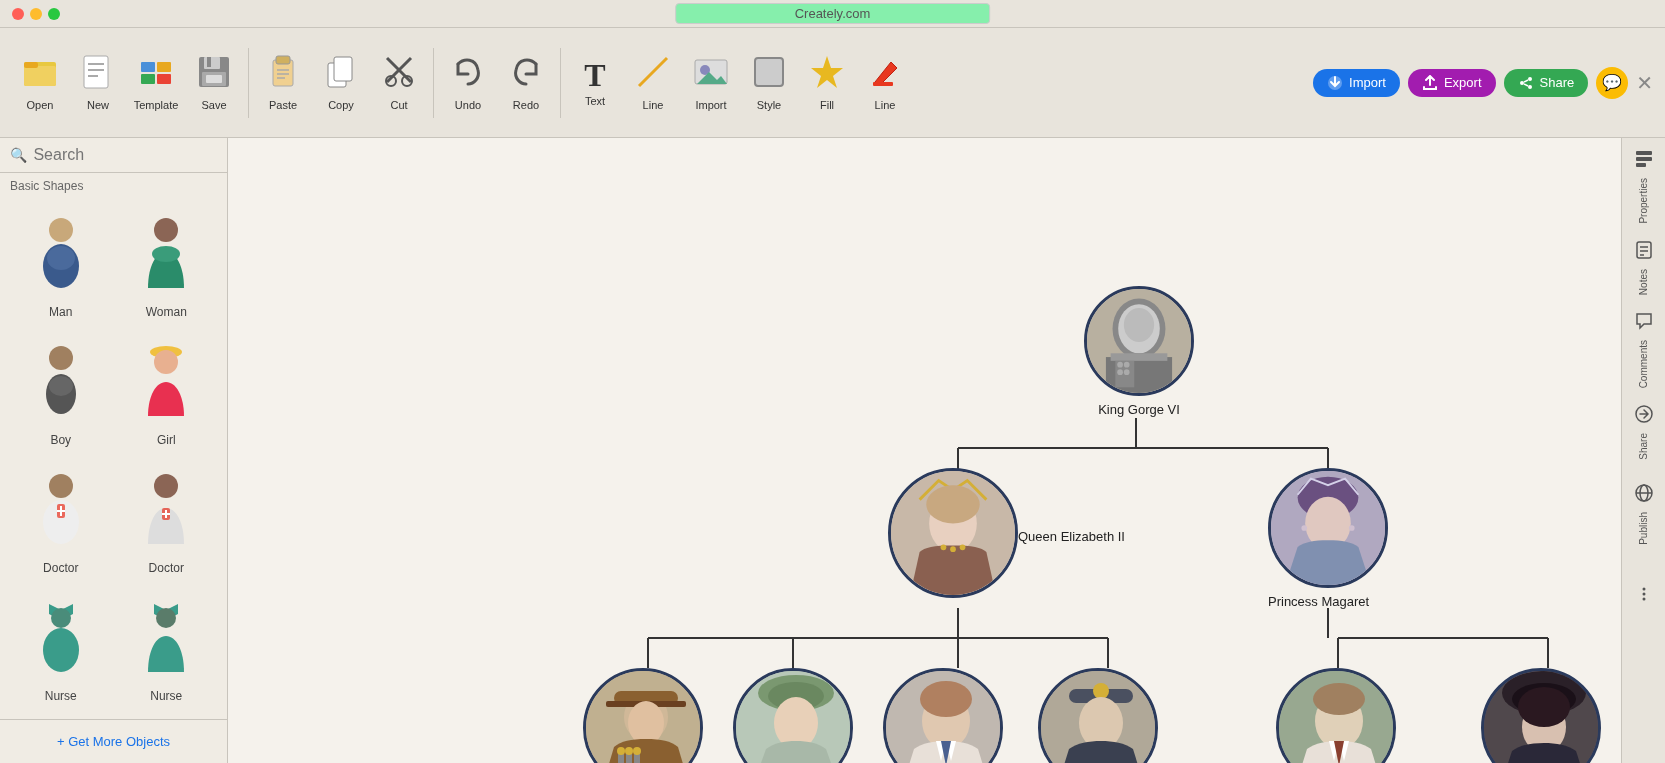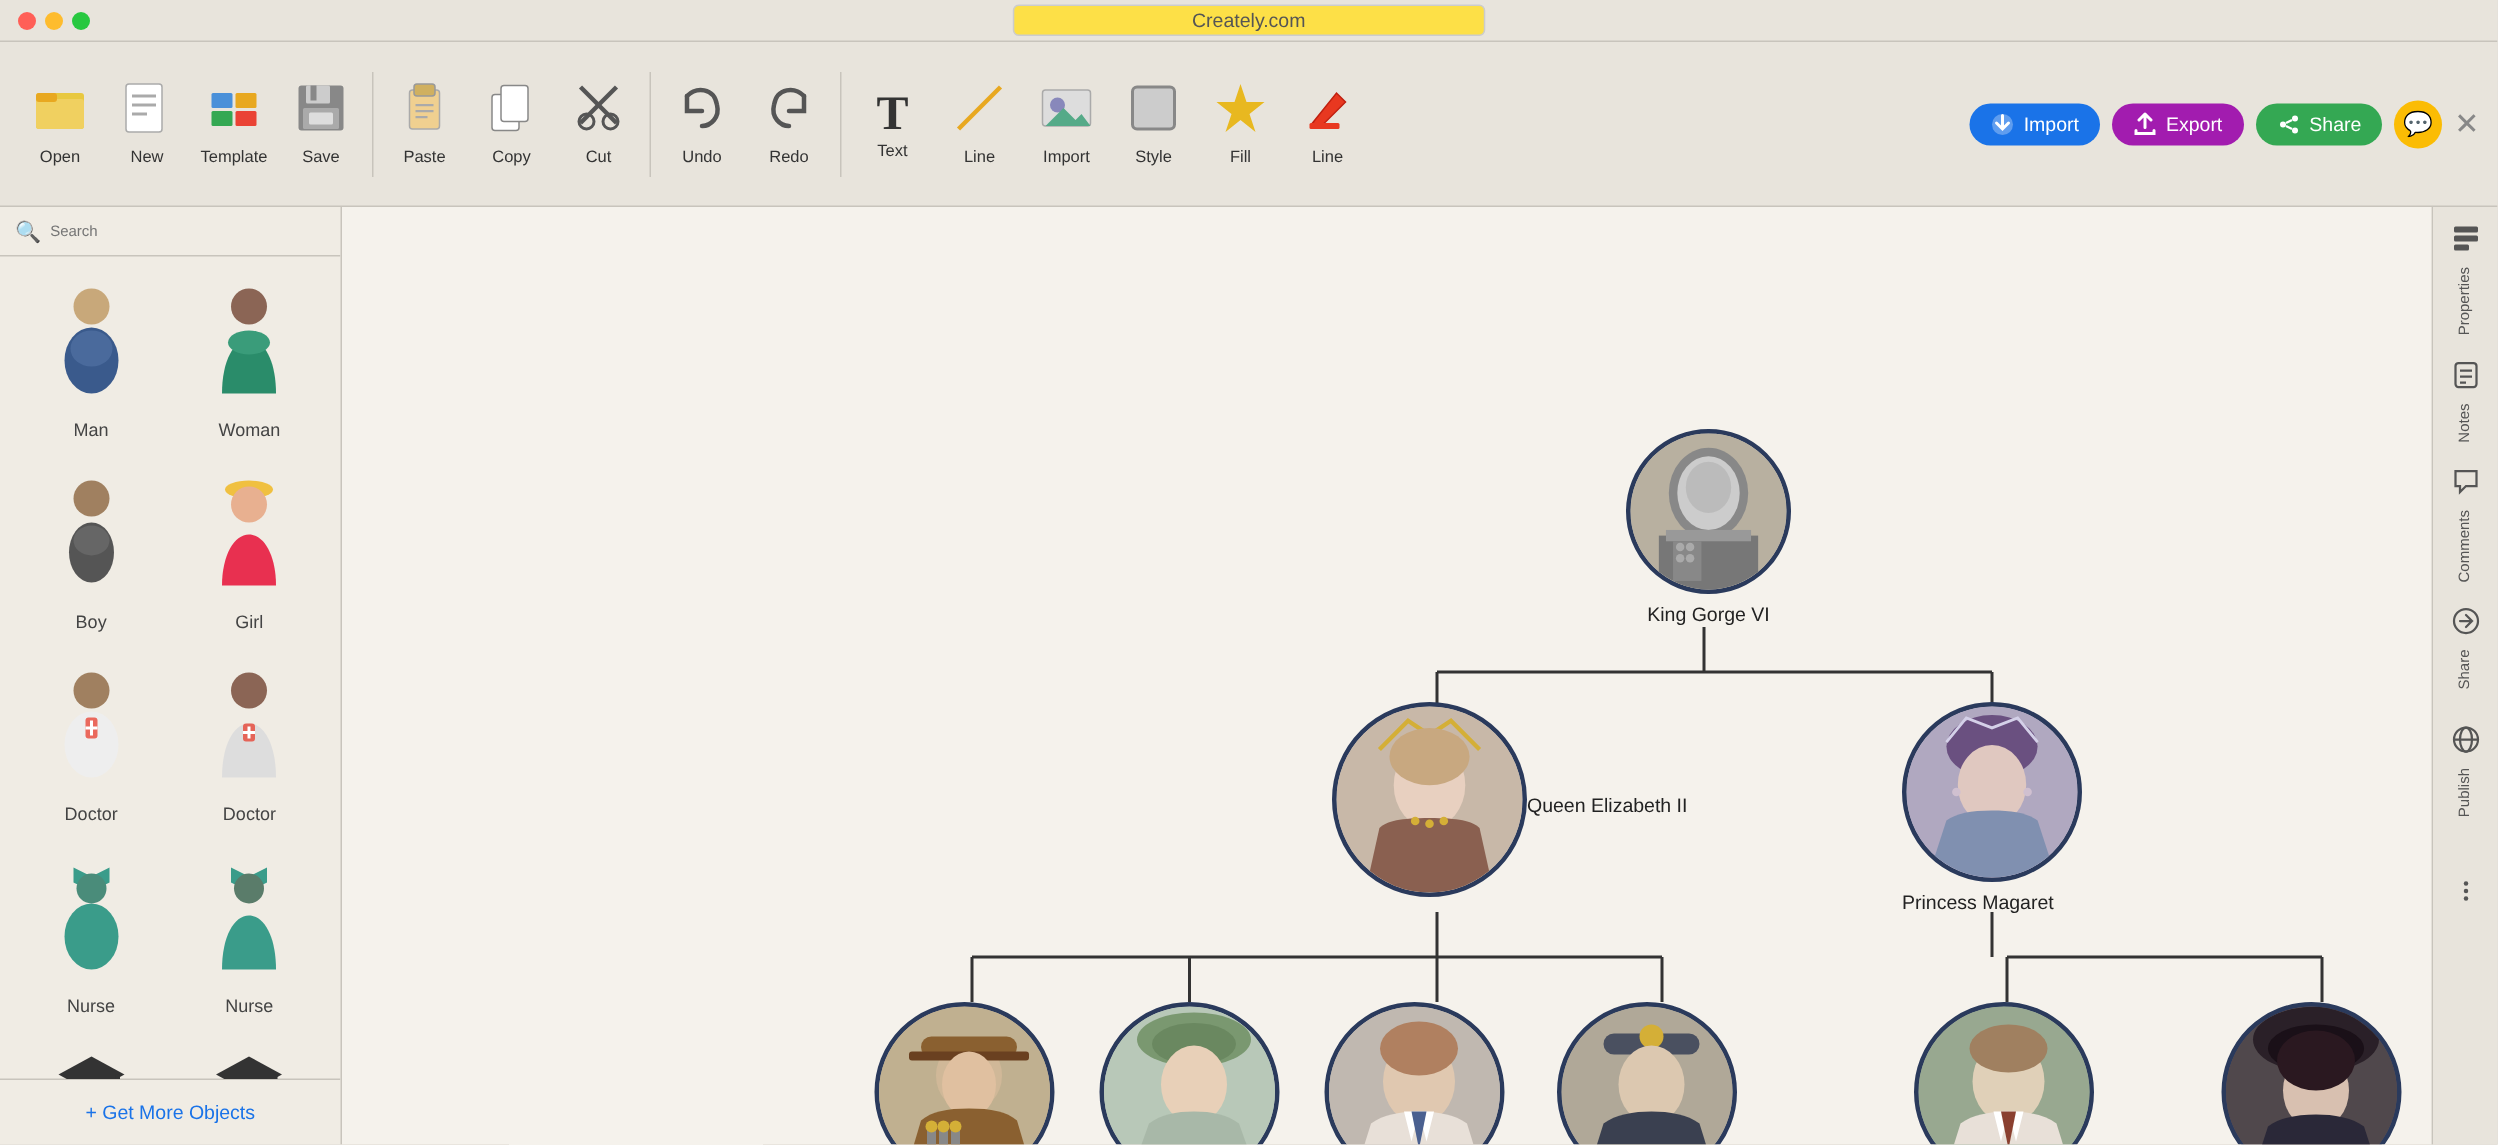--- a/index.html
+++ b/index.html
@@ -15,21 +15,21 @@
       border-bottom: 1px solid #c8c4bc;
       position: relative;
     }
     .title-bar-buttons { display: flex; gap: 6px; align-items: center; }
     .tb-btn { width: 12px; height: 12px; border-radius: 50%; border: none; cursor: pointer; }
     .tb-close { background: #ff5f57; }
     .tb-min { background: #febc2e; }
     .tb-max { background: #28c840; }
     .title-bar-center {
       position: absolute; left: 50%; transform: translateX(-50%);
-      background: #fde047; border-radius: 4px; padding: 2px 119px;
+      background: #86efac; border-radius: 4px; padding: 2px 119px;
       font-size: 13px; color: #555; border: 1px solid #ccc;
     }
 
     
     .toolbar {
       background: #e8e4dc;
       height: 110px;
       display: flex;
       align-items: center;
       padding: 0 12px;
@@ -90,21 +90,21 @@
       overflow: hidden;
     }
     .search-bar {
       display: flex;
       align-items: center;
       padding: 8px 10px;
       border-bottom: 1px solid #c8c4bc;
       gap: 6px;
     }
     .search-bar input {
-      border: none; background: transparent; font-size: 10px; color: #555;
+      border: none; background: transparent; font-size: 16px; color: #555;
       outline: none; width: 100%;
     }
     .sidebar-section-title {
       font-size: 12px; color: #666; padding: 6px 10px 4px; font-weight: 500;
     }
     .shapes-grid {
       display: grid;
       grid-template-columns: repeat(2, 1fr);
       gap: 4px;
       padding: 6px 10px;
@@ -374,20 +374,21 @@
   </div>
 </div>
 
 <div class="main-layout">
 
   <div class="left-sidebar">
     <div class="search-bar">
       <span style="color:#888; font-size:14px;">🔍</span>
       <input type="text" placeholder="Search" style="">
     </div>
+    <div class="sidebar-section-title">Basic Shapes</div>
 
     <div class="shapes-grid">
 
       <div class="shape-item">
         <div class="shape-figure">
           <svg width="60" height="80" viewBox="0 0 60 80">
             <circle cx="30" cy="14" r="12" fill="#c8a87a"></circle>
             <ellipse cx="30" cy="50" rx="18" ry="22" fill="#3a5a8c"></ellipse>
             <ellipse cx="30" cy="42" rx="14" ry="12" fill="#4a6a9c"></ellipse>
           </svg>

